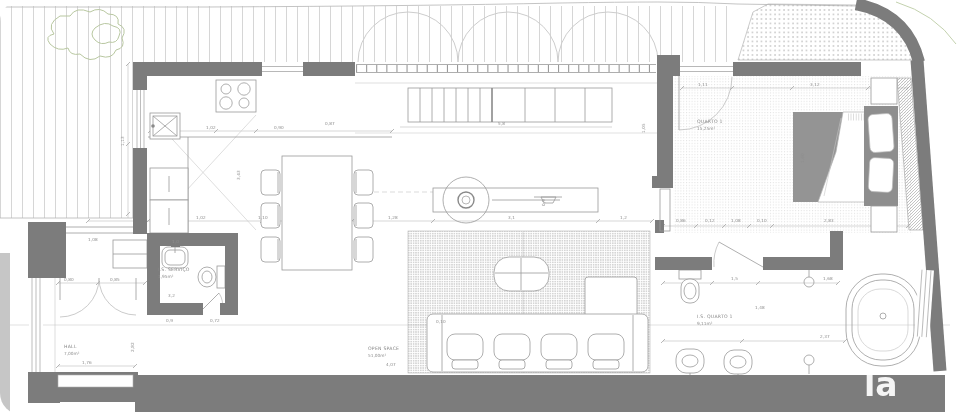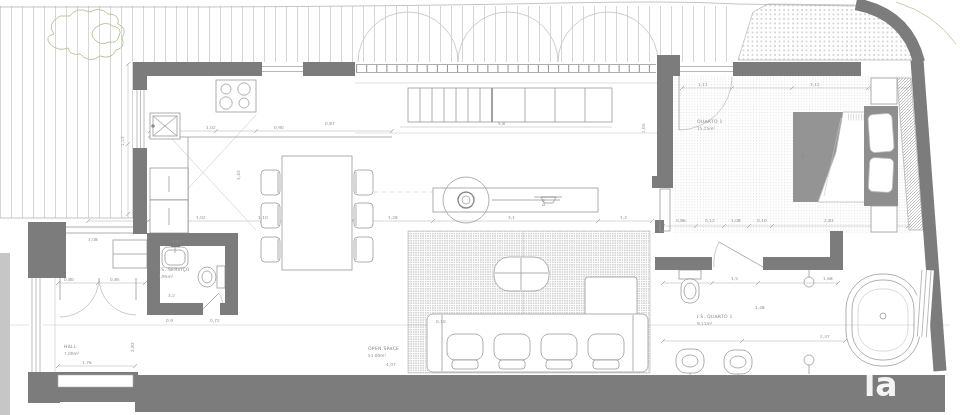--- a/index.html
+++ b/index.html
@@ -1,16 +1,16 @@
 <!DOCTYPE html>
 <html><head>
 <meta charset="utf-8">
 <style>
   html,body{margin:0;padding:0;background:#fff;}
-  .canvas{position:relative;width:960px;height:415px;background:#ffffff;overflow:hidden;}
+  .canvas{position:relative;width:960px;height:415px;background:#ffffff;overflow:hidden;border-radius:22px;}
   svg{position:absolute;left:0;top:0;}
   svg text{font-family:"DejaVu Sans","Liberation Sans",sans-serif;}
   .dim{font-size:4.2px;fill:#8e8e8e;letter-spacing:.1px;}
   .room-name{font-size:4.6px;fill:#898989;letter-spacing:.25px;}
   .room-area{font-size:4.3px;fill:#909090;}
   .watermark{font-size:33px;font-weight:bold;fill:#ffffff;opacity:.92;}
   .thin{stroke:#9a9a9a;stroke-width:.8;fill:#fff;}
   .thinnf{stroke:#9a9a9a;stroke-width:.8;fill:none;}
   .lite{stroke:#c9c9c9;stroke-width:.7;fill:none;}
 </style>

